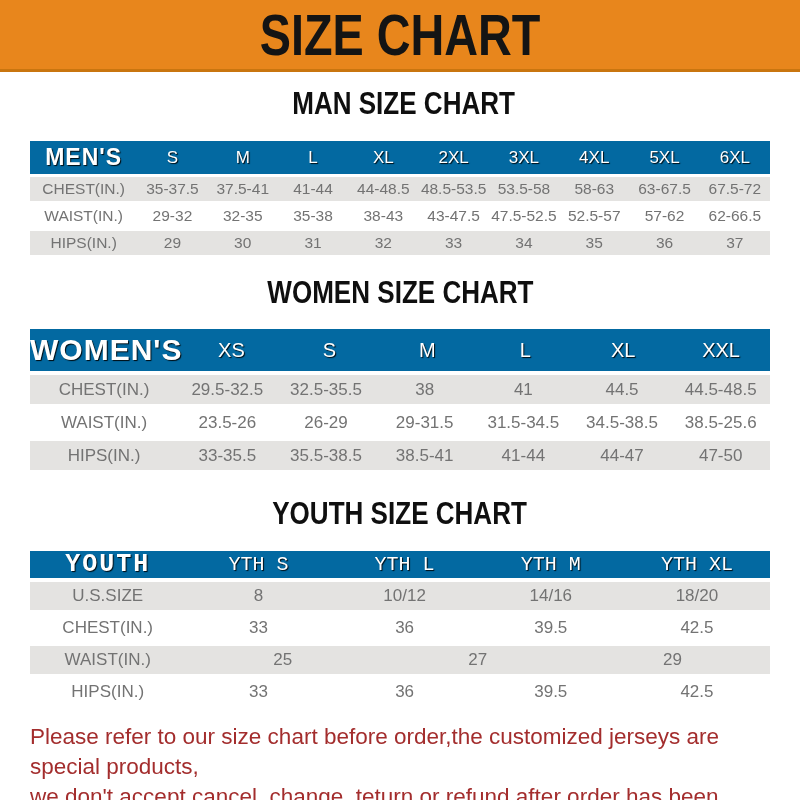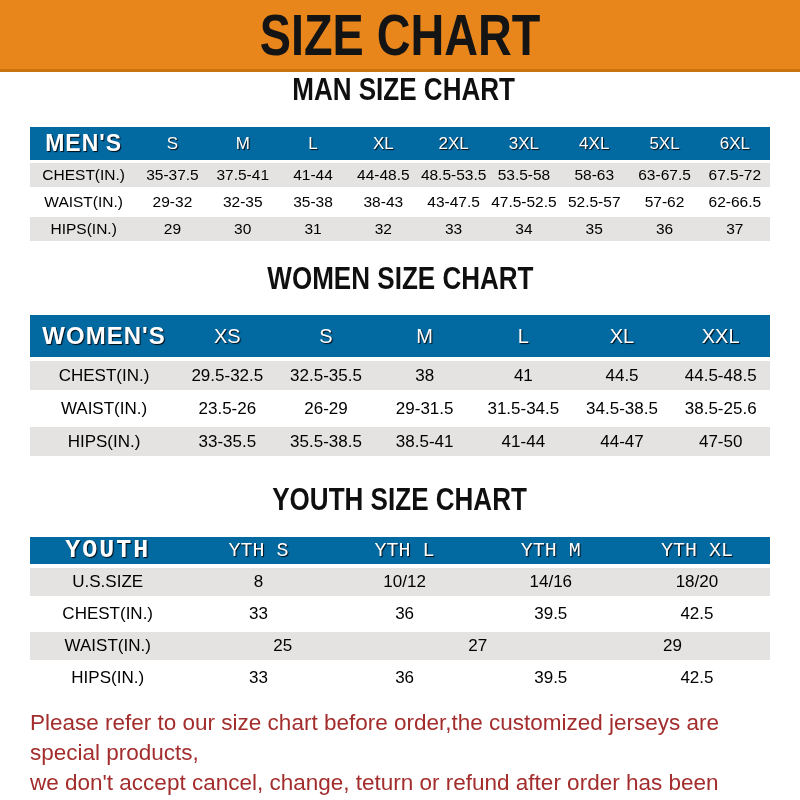--- a/index.html
+++ b/index.html
@@ -19,46 +19,46 @@
   .banner-title {
     font-size:57px; font-weight:bold; color:#141414;
     transform:scaleX(0.82); white-space:nowrap; letter-spacing:0px;
   }
   
   .sec-heading { text-align:center; line-height:36px; }
   .sec-heading span {
     display:inline-block; font-size:31px; font-weight:bold; color:#0f0f0f;
     transform:scaleX(0.84); white-space:nowrap;
   }
-  #men-heading   { margin-top:0;padding-left:8px; }
+  #men-heading   { margin-top:14px;padding-left:8px; }
   #women-heading { margin-top:20px; }
   #youth-heading { margin-top:26px; }
   
   .table { margin-left:30px; margin-right:30px; }
   #men-table   { margin-top:14px; }
   #women-table { margin-top:13px; }
   #youth-table { margin-top:14px; }
   .trow { display:flex; align-items:center; }
   .thead { background:#0369a1; color:#ffffff; }
   .thead .cell { text-shadow:1px 1px 1px rgba(0,0,0,0.9); }
-  .tdata { color:#000000; background:#ffffff; }
+  .tdata { color:#737373; background:#ffffff; }
   .tdata.alt { background:#E4E3E1; }
   .cell { text-align:center; white-space:nowrap; }
   .label-cell { flex:0 0 var(--labelw); }
   .size-cell, .value-cell { flex:1; }
   .head-label { font-weight:bold; letter-spacing:1px; }
   
   #men-table { --labelw:14.5%; }
   #men-table .thead { height:33px; font-size:17px; }
   #men-table .head-label { font-size:23px; }
   #men-table .tdata { height:24px; margin-top:3px; font-size:15.5px; }
   
   #women-table { --labelw:20%; }
   #women-table .thead { height:42px; font-size:20px; }
-  #women-table .head-label { font-size:24px; }
+  #women-table .head-label { font-size:30px; }
   #women-table .tdata { height:29px; margin-top:4px; font-size:17px; }
   
   #youth-table { --labelw:21%; }
   #youth-table .thead { height:27px; font-size:20px;font-family:Liberation Mono, monospace; }
   #youth-table .head-label { font-size:25px; letter-spacing:2px; }
   #youth-table .tdata { height:28px; margin-top:4px; font-size:17px; }
   
   .footer {
     margin-top:16px; padding:0 30px;
     font-size:22.5px; line-height:30px;

